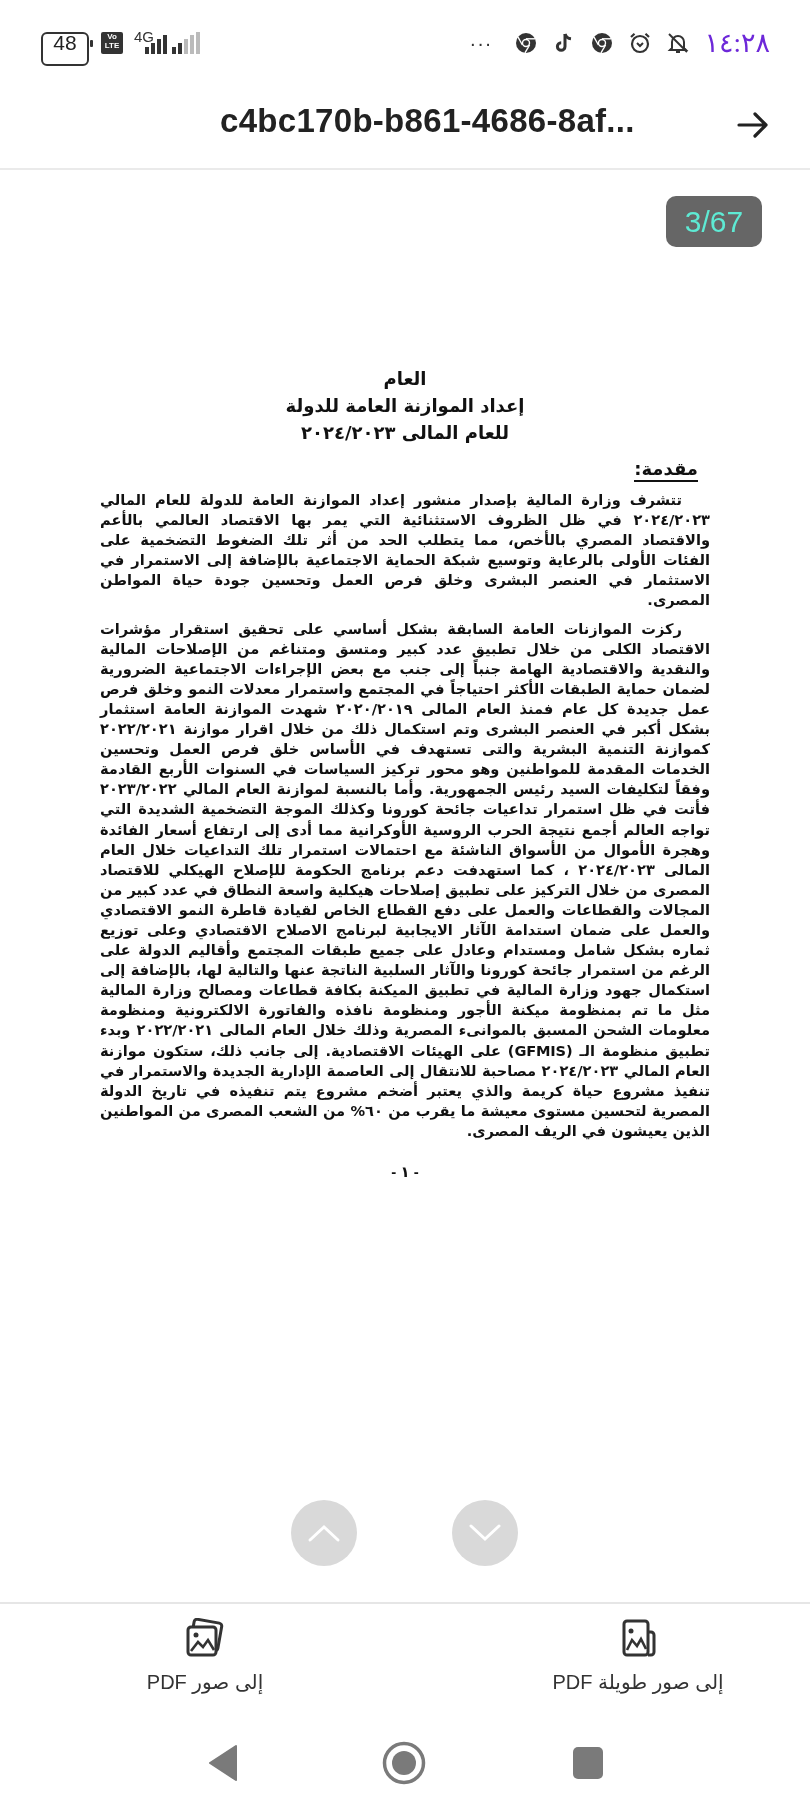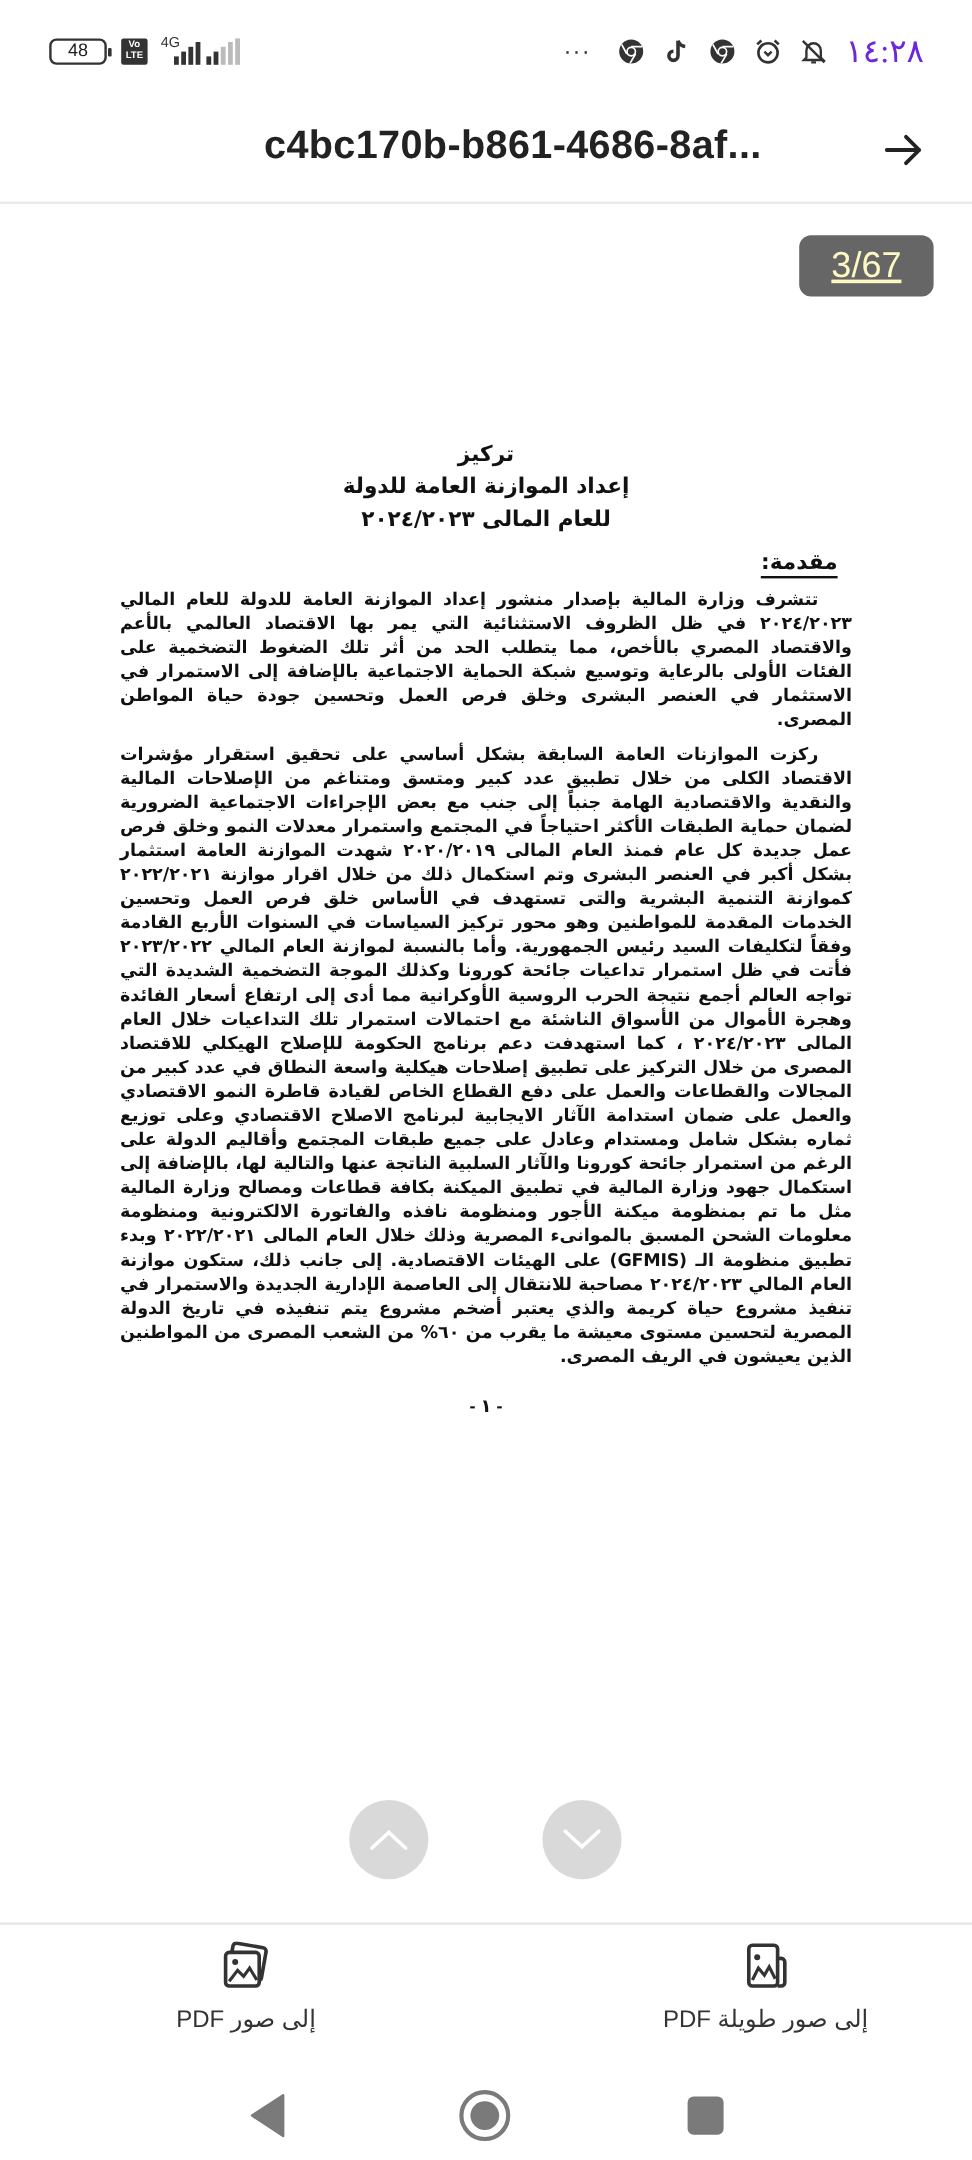--- a/index.html
+++ b/index.html
@@ -1,40 +1,40 @@
 <!DOCTYPE html>
 <html><head>
 <meta charset="utf-8">
 <style>
   * { box-sizing: border-box; margin: 0; padding: 0; }
   html, body { width: 810px; height: 1800px; background: #ffffff; overflow: hidden; }
   body { font-family: "Liberation Sans", "DejaVu Sans", sans-serif; color: #222; position: relative; }
 
   
   .status-bar { position: absolute; top: 0; left: 0; width: 810px; height: 90px; }
-  .battery { position: absolute; left: 41px; top: 32px; width: 48px; height: 22px; border: 2px solid #333; border-radius: 6px; font-size: 15px; line-height: 18px; text-align: center; color: #222; }
+  .battery { position: absolute; left: 41px; top: 32px; width: 48px; height: 34px; border: 2px solid #333; border-radius: 6px; font-size: 21px; line-height: 18px; text-align: center; color: #222; }
   .battery::after { content: ""; position: absolute; right: -6px; top: 6px; width: 3px; height: 7px; background: #333; border-radius: 1px; }
   .volte { position: absolute; left: 101px; top: 32px; width: 22px; height: 22px; background: #333; color: #fff; font-size: 8px; line-height: 9px; text-align: center; border-radius: 2px; padding-top: 0; font-weight: bold; }
   .signal { position: absolute; top: 32px; height: 22px; display: flex; align-items: flex-end; gap: 2px; }
   .signal span { display: block; width: 4px; background: #333; }
   .signal.s2 span { background: #bbb; }
   .signal.s2 span.on { background: #333; }
-  .net-type { position: absolute; left: 134px; top: 28px; font-size: 12px; color: #333; }
+  .net-type { position: absolute; left: 134px; top: 28px; font-size: 15px; color: #333; }
   .status-right { position: absolute; right: 40px; top: 26px; height: 34px; display: flex; align-items: center; gap: 14px; font-size: 20px; color: #333; }
   .status-right .dots { font-size: 20px; letter-spacing: 1px; margin-right: 8px; }
   .status-icon { width: 24px; height: 24px; display: inline-block; }
   .time { font-size: 27px; color: #6d28d9; direction: rtl; font-family: Liberation Serif, serif; }
 
   
   .app-header { position: absolute; top: 90px; left: 0; width: 810px; height: 80px; border-bottom: 2px solid #eaeaea; }
   .doc-title { position: absolute; left: 220px; top: 12px; font-size: 33px; font-weight: bold; color: #222; letter-spacing: 0.3px; text-align: center; }
   .forward-btn { position: absolute; right: 34px; top: 12px; width: 46px; height: 46px; display: flex; align-items: center; justify-content: center; cursor: pointer; }
 
   
-  .page-badge { position: absolute; left: 666px; top: 196px; width: 112px; height: 51px; background: #666666; color: #fef9c3; border-radius: 10px; font-size: 30px; text-align: center; line-height: 51px; text-decoration: underline; }
+  .page-badge { position: absolute; left: 666px; top: 196px; width: 96px; height: 51px; background: #666666; color: #5eead4; border-radius: 10px; font-size: 30px; text-align: center; line-height: 51px; }
 
   
   .doc { position: absolute; left: 100px; top: 365px; width: 610px; direction: rtl; color: #111; }
   .doc-heading { text-align: center; font-family: "DejaVu Sans", sans-serif; font-weight: bold; font-size: 18px; line-height: 27px; }
   .intro-label { display: inline-block; margin-top: 12px; margin-right: 12px; font-weight: bold; font-size: 18px; font-family: "DejaVu Sans", sans-serif; border-bottom: 2px solid #111; padding-bottom: 1px; }
   .para { font-family: "DejaVu Sans", sans-serif; font-weight: bold; font-size: 14.6px; line-height: 20.1px; text-align: justify; text-align-last: right; margin-top: 8px; text-indent: 28px; letter-spacing: -0.2px; }
   .page-number { text-align: center; font-weight: bold; font-size: 15px; margin-top: 22px; direction: ltr; }
 
   
   .nav-btn { position: absolute; top: 1500px; width: 66px; height: 66px; border-radius: 50%; background: #d9d9d9; display: flex; align-items: center; justify-content: center; cursor: pointer; }
@@ -121,21 +121,21 @@
     <svg width="36" height="36" viewBox="0 0 36 36">
         <path d="M4 18 H31 M20 7 L31 18 L20 29" fill="none" stroke="#222" stroke-width="3.2" stroke-linecap="round" stroke-linejoin="round"></path>
       </svg>
   </div>
 </div>
 
 <div class="page-badge">3/67</div>
 
 <div class="doc">
   <div class="doc-heading">
-    <div>تركيز</div>
+    <div>العام</div>
     <div>إعداد الموازنة العامة للدولة</div>
     <div>للعام المالى ٢٠٢٤/٢٠٢٣</div>
   </div>
   <div><span class="intro-label">مقدمة:</span></div>
   <p class="para">تتشرف وزارة المالية بإصدار منشور إعداد الموازنة العامة للدولة للعام المالي ٢٠٢٤/٢٠٢٣ في ظل الظروف الاستثنائية التي يمر بها الاقتصاد العالمي بالأعم والاقتصاد المصري بالأخص، مما يتطلب الحد من أثر تلك الضغوط التضخمية على الفئات الأولى بالرعاية وتوسيع شبكة الحماية الاجتماعية بالإضافة إلى الاستمرار في الاستثمار في العنصر البشرى وخلق فرص العمل وتحسين جودة حياة المواطن المصرى.</p>
   <p class="para">ركزت الموازنات العامة السابقة بشكل أساسي على تحقيق استقرار مؤشرات الاقتصاد الكلى من خلال تطبيق عدد كبير ومتسق ومتناغم من الإصلاحات المالية والنقدية والاقتصادية الهامة جنباً إلى جنب مع بعض الإجراءات الاجتماعية الضرورية لضمان حماية الطبقات الأكثر احتياجاً في المجتمع واستمرار معدلات النمو وخلق فرص عمل جديدة كل عام فمنذ العام المالى ٢٠٢٠/٢٠١٩ شهدت الموازنة العامة استثمار بشكل أكبر في العنصر البشرى وتم استكمال ذلك من خلال اقرار موازنة ٢٠٢٢/٢٠٢١ كموازنة التنمية البشرية والتى تستهدف في الأساس خلق فرص العمل وتحسين الخدمات المقدمة للمواطنين وهو محور تركيز السياسات في السنوات الأربع القادمة وفقاً لتكليفات السيد رئيس الجمهورية. وأما بالنسبة لموازنة العام المالي ٢٠٢٣/٢٠٢٢ فأتت في ظل استمرار تداعيات جائحة كورونا وكذلك الموجة التضخمية الشديدة التي تواجه العالم أجمع نتيجة الحرب الروسية الأوكرانية مما أدى إلى ارتفاع أسعار الفائدة وهجرة الأموال من الأسواق الناشئة مع احتمالات استمرار تلك التداعيات خلال العام المالى ٢٠٢٤/٢٠٢٣ ، كما استهدفت دعم برنامج الحكومة للإصلاح الهيكلي للاقتصاد المصرى من خلال التركيز على تطبيق إصلاحات هيكلية واسعة النطاق في عدد كبير من المجالات والقطاعات والعمل على دفع القطاع الخاص لقيادة قاطرة النمو الاقتصادي والعمل على ضمان استدامة الآثار الايجابية لبرنامج الاصلاح الاقتصادي وعلى توزيع ثماره بشكل شامل ومستدام وعادل على جميع طبقات المجتمع وأقاليم الدولة على الرغم من استمرار جائحة كورونا والآثار السلبية الناتجة عنها والتالية لها، بالإضافة إلى استكمال جهود وزارة المالية في تطبيق الميكنة بكافة قطاعات ومصالح وزارة المالية مثل ما تم بمنظومة ميكنة الأجور ومنظومة نافذه والفاتورة الالكترونية ومنظومة معلومات الشحن المسبق بالموانىء المصرية وذلك خلال العام المالى ٢٠٢٢/٢٠٢١ وبدء تطبيق منظومة الـ (GFMIS) على الهيئات الاقتصادية. إلى جانب ذلك، ستكون موازنة العام المالي ٢٠٢٤/٢٠٢٣ مصاحبة للانتقال إلى العاصمة الإدارية الجديدة والاستمرار في تنفيذ مشروع حياة كريمة والذي يعتبر أضخم مشروع يتم تنفيذه في تاريخ الدولة المصرية لتحسين مستوى معيشة ما يقرب من ٦٠% من الشعب المصرى من المواطنين الذين يعيشون في الريف المصرى.</p>
   <div class="page-number">- ١ -</div>
 </div>
 
 <div class="nav-btn nav-up">

